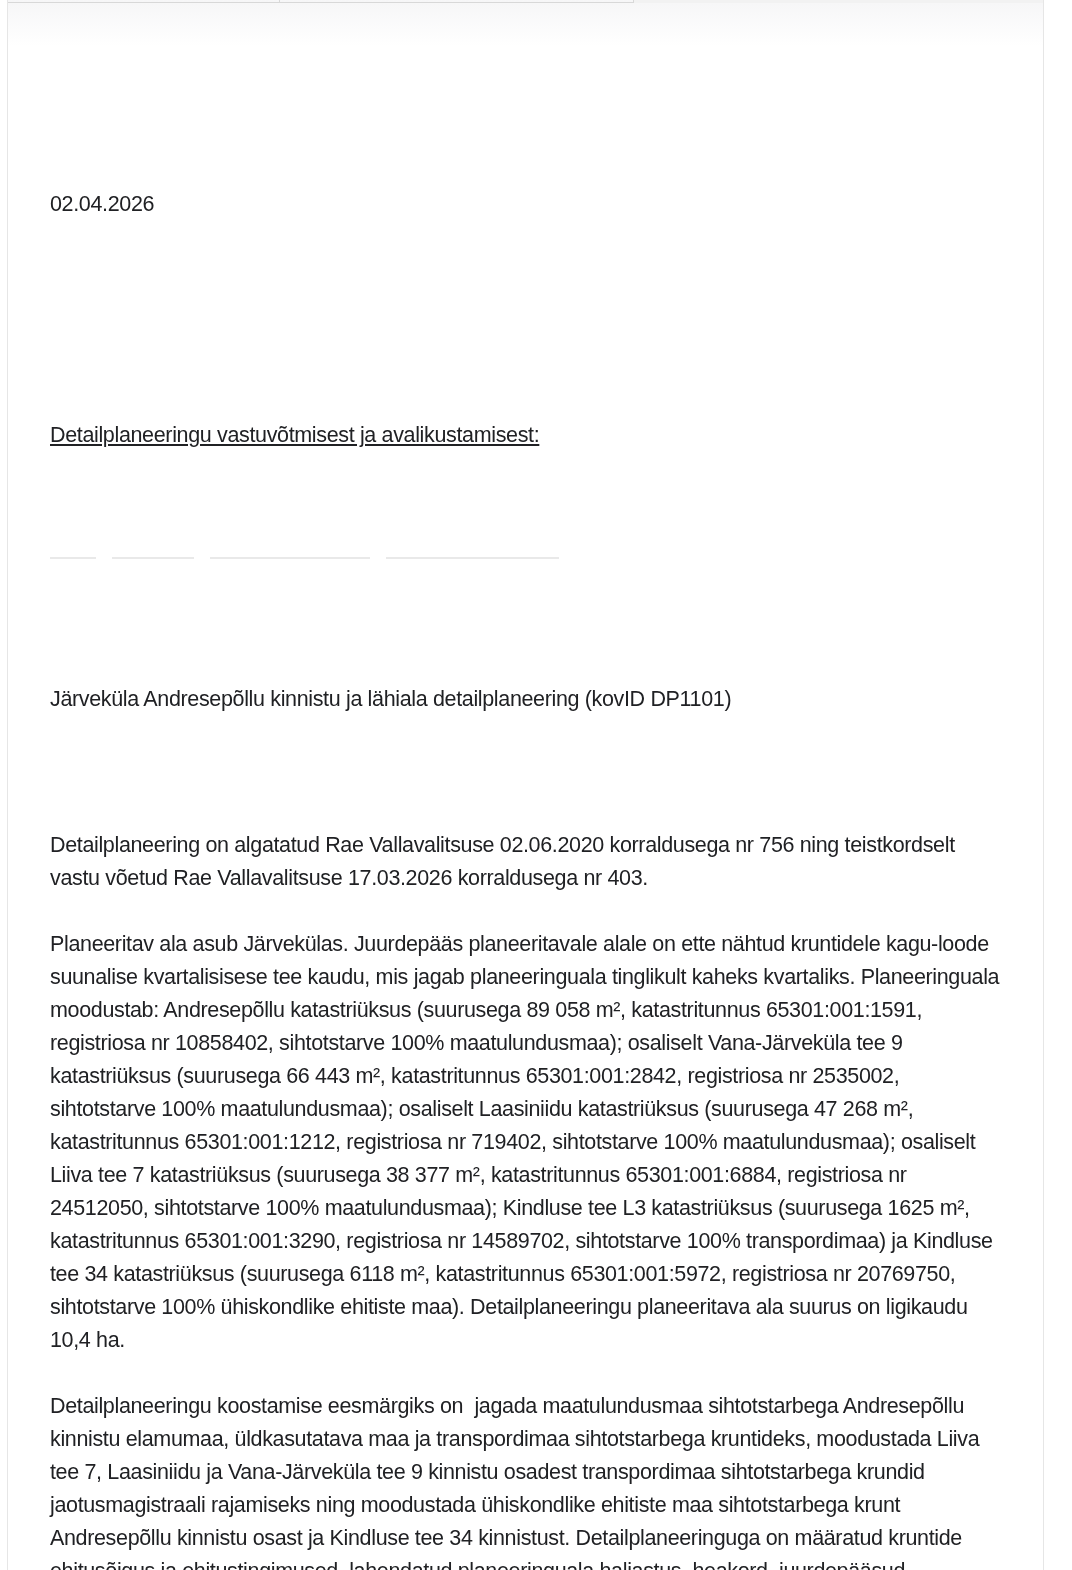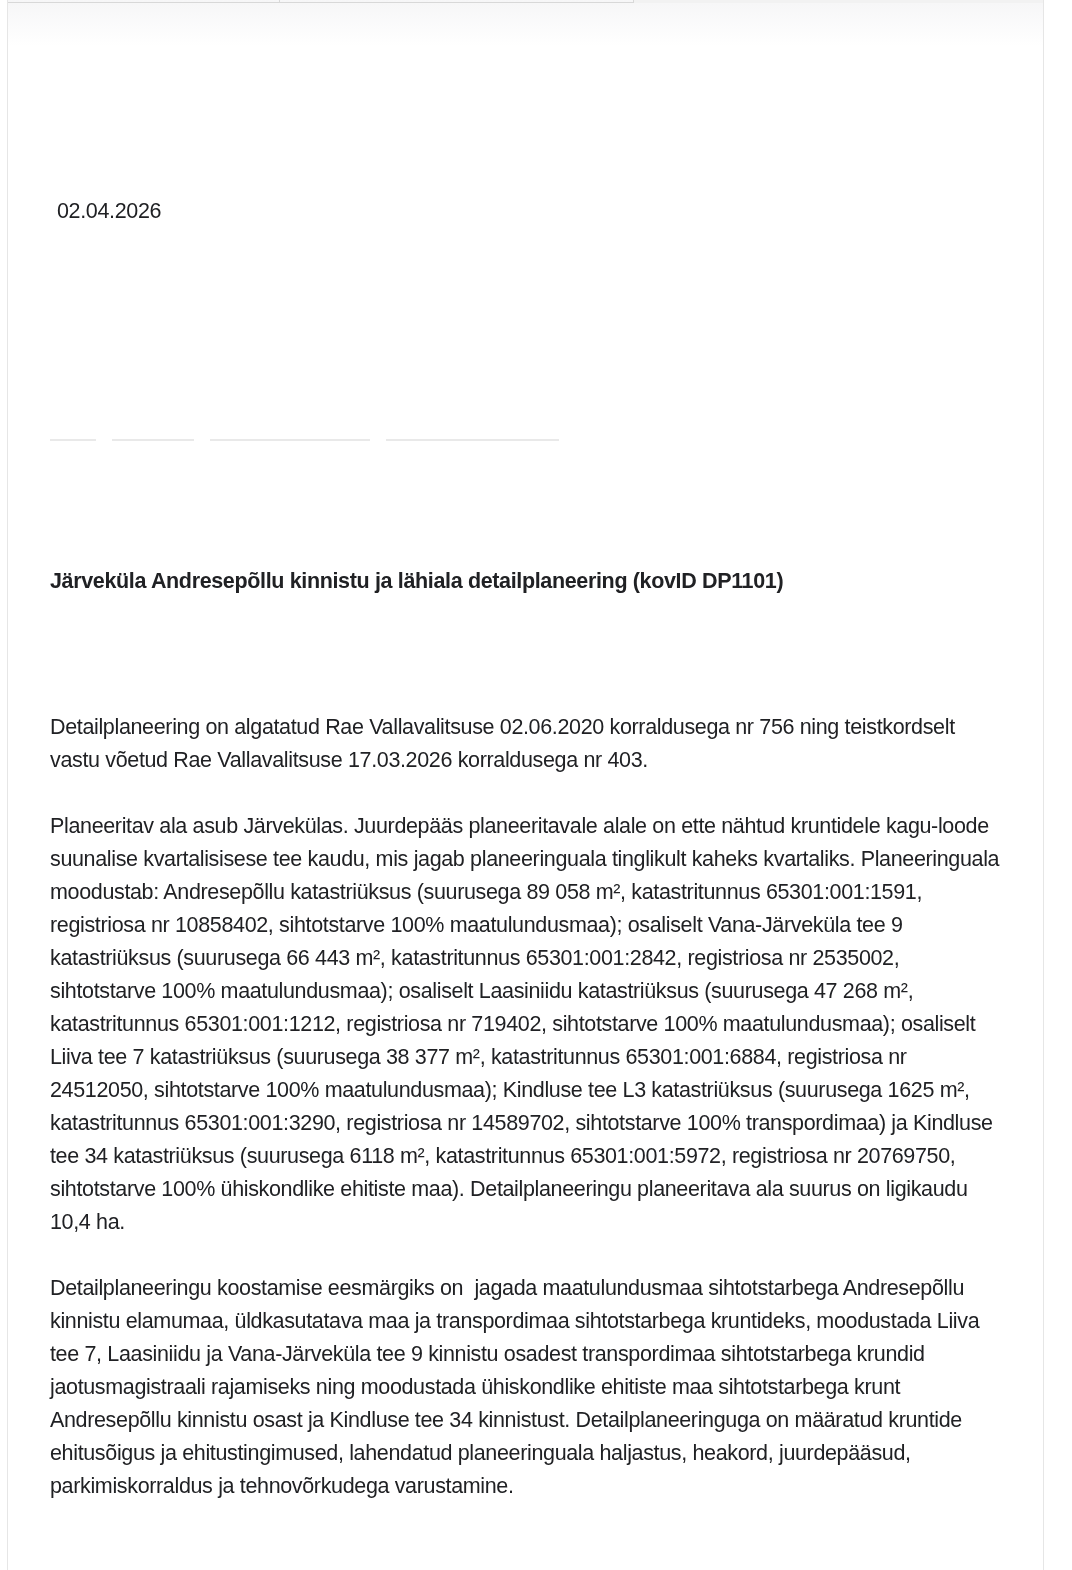--- a/index.html
+++ b/index.html
@@ -19,50 +19,51 @@
     border-bottom:1px solid #d8d8d8;box-sizing:border-box;
   }
   .top-strip .sep{position:absolute;top:0;width:1px;height:3px;background:#d8d8d8;}
   .top-strip .fill{position:absolute;top:0;left:625px;right:0;height:3px;background:#f2f2f2;}
   .content{
     position:relative;
     padding:56px 42px 0 42px;
     font-size:21.5px;line-height:33px;letter-spacing:-0.35px;
     white-space:pre-wrap;
   }
-  .meta div{margin:7px;}
+  .meta div{margin:0;}
   .section-heading{
     margin-top:33px;
     text-decoration:underline;
     font-weight:500;
   }
   .ghost-row{position:relative;height:33px;}
   .ghost-row .seg{position:absolute;top:6px;height:2px;background:#e9e9e9;}
   .doc-title{
-    font-weight:bold;
+    font-weight:normal;
     margin:0 0 14px 0;
   }
   .para{margin:33px 0 0 0;}
   .para:first-child{margin-top:0;}
 </style>
 </head>
 <body>
 
 <div class="page-frame">
   <div class="top-strip">
     <div class="fill"></div>
     <div class="sep" style="left:271px;"></div>
     <div class="sep" style="left:625px;"></div>
   </div>
 
   <div class="content">
     <div class="meta">
       <div>02.04.2026</div>
     </div>
 
+    <div class="section-heading">Detailplaneeringu vastuvõtmisest ja avalikustamisest:</div>
 
     <div class="ghost-row">
       <span class="seg" style="left:0px;width:46px;"></span>
       <span class="seg" style="left:62px;width:82px;"></span>
       <span class="seg" style="left:160px;width:160px;"></span>
       <span class="seg" style="left:336px;width:173px;"></span>
     </div>
 
     <div class="doc-title">Järveküla Andresepõllu kinnistu ja lähiala detailplaneering (kovID DP1101)</div>
 

